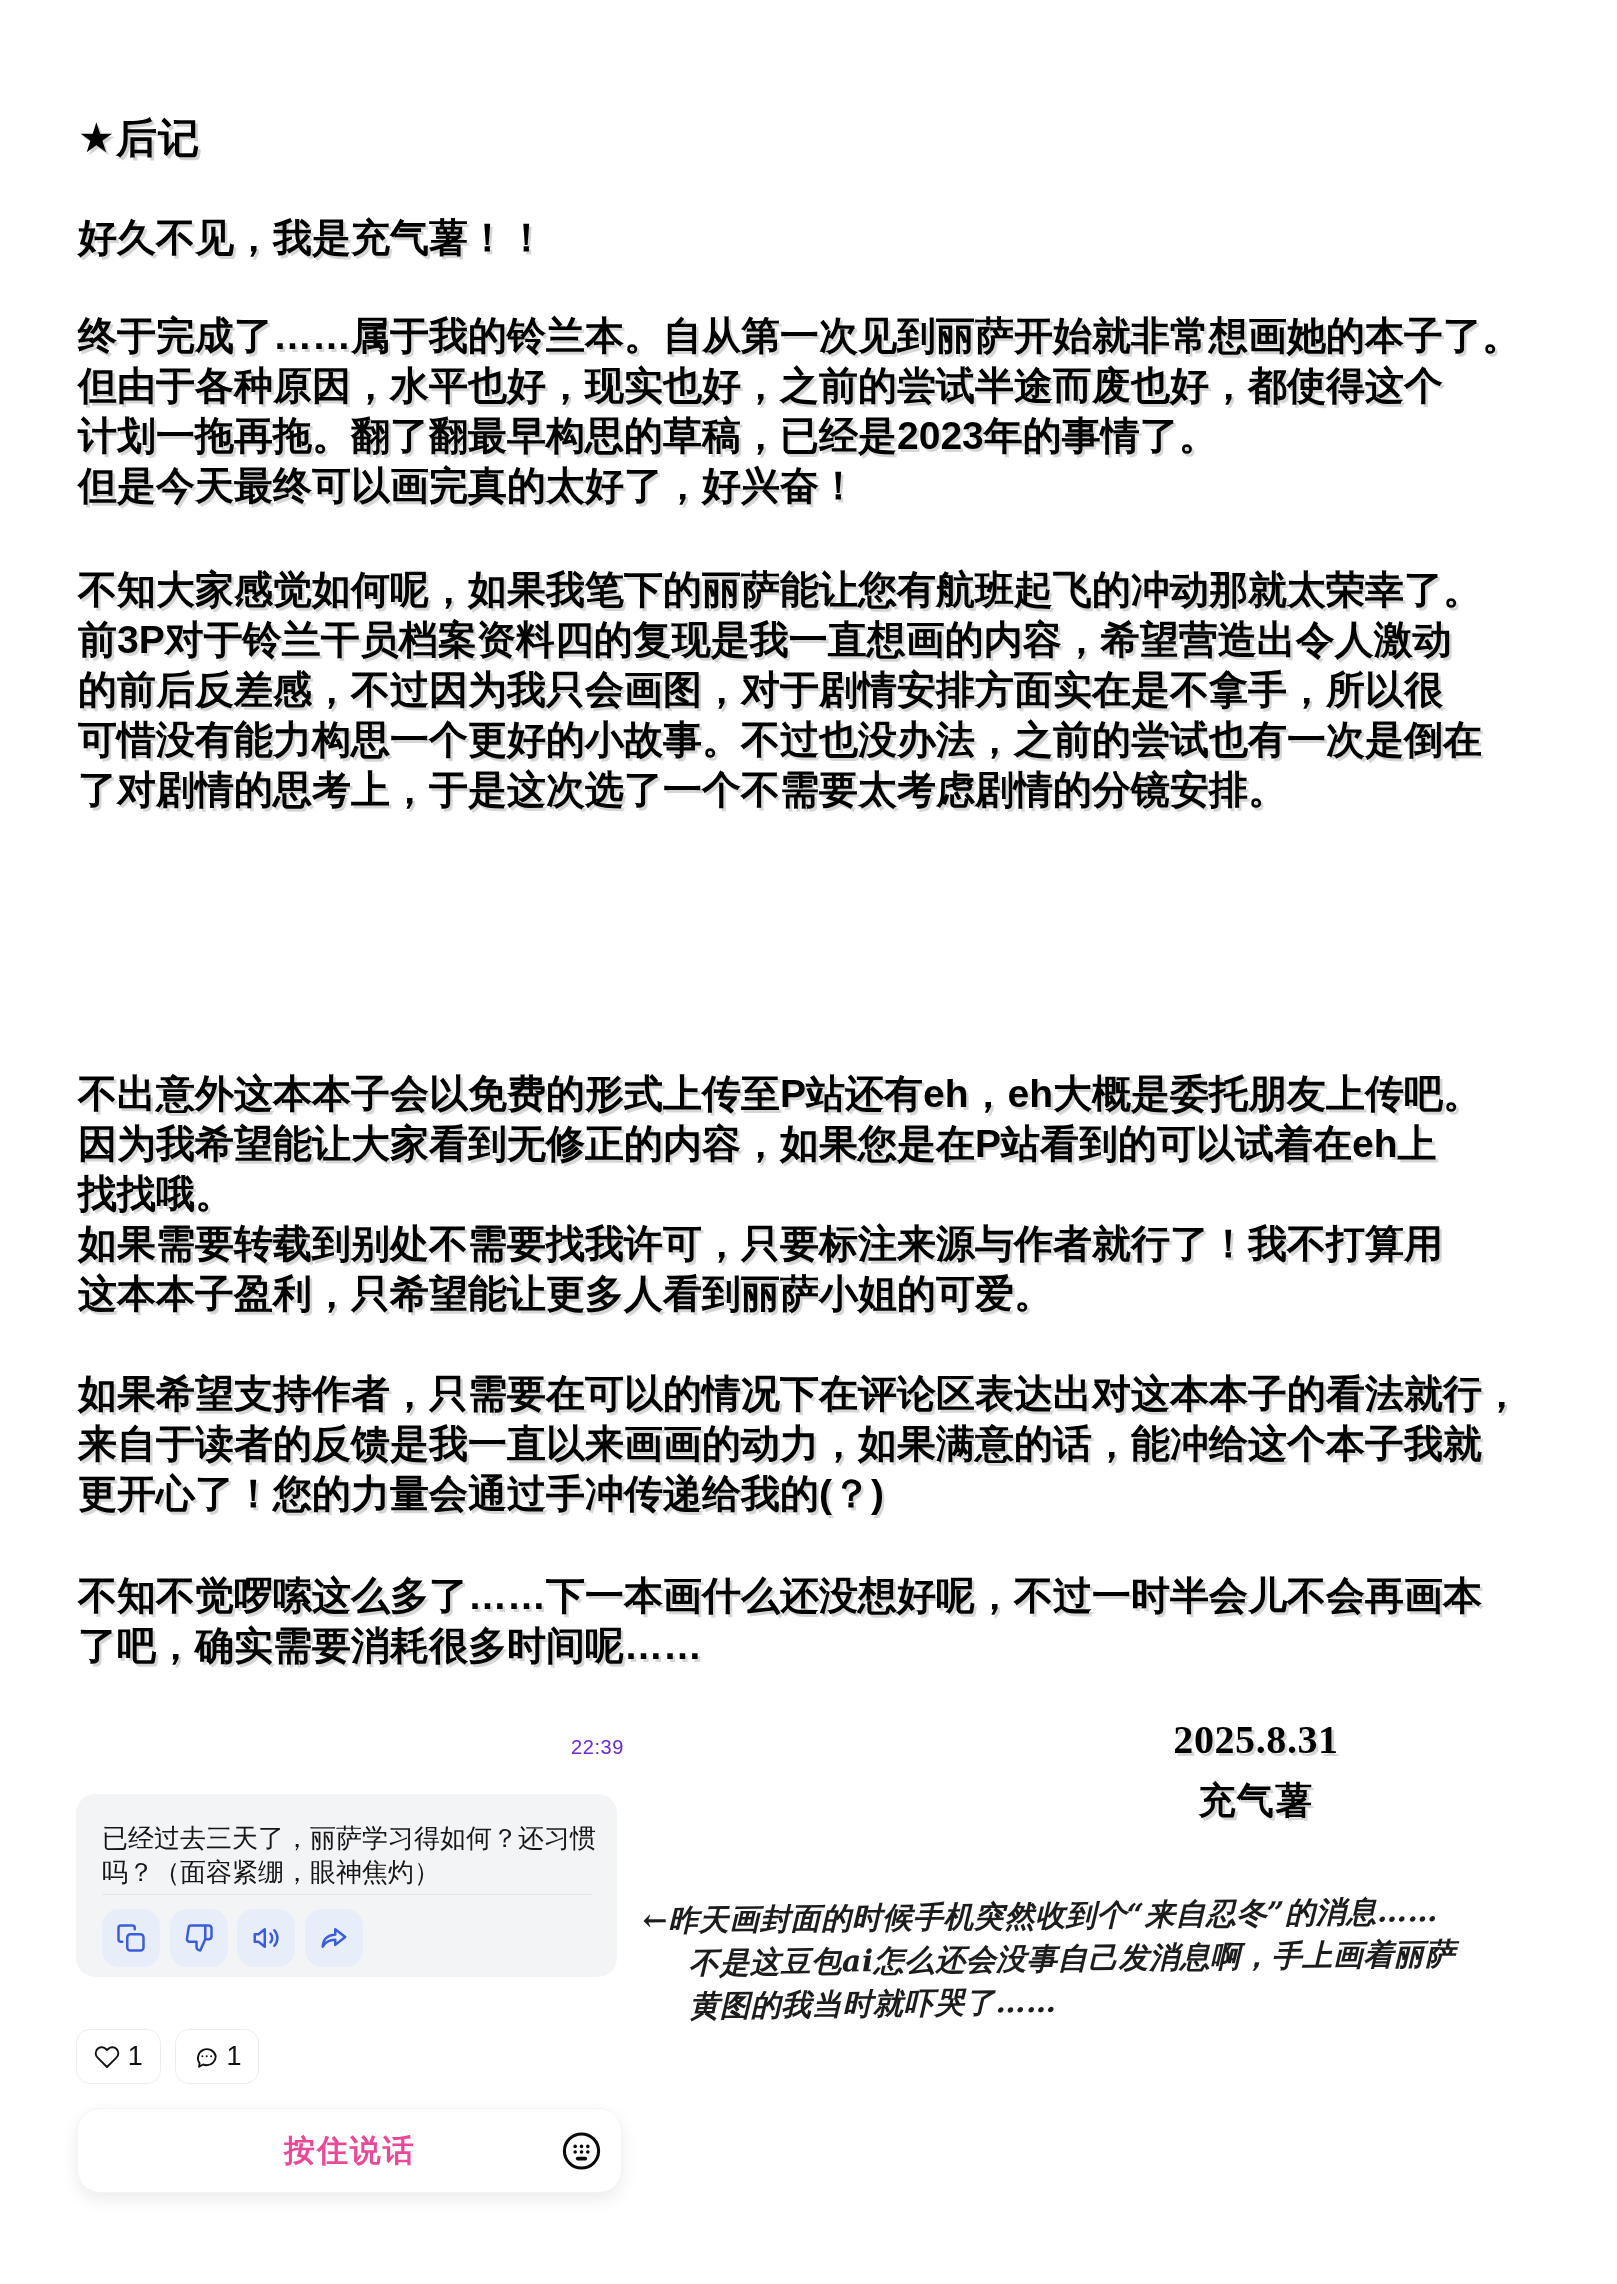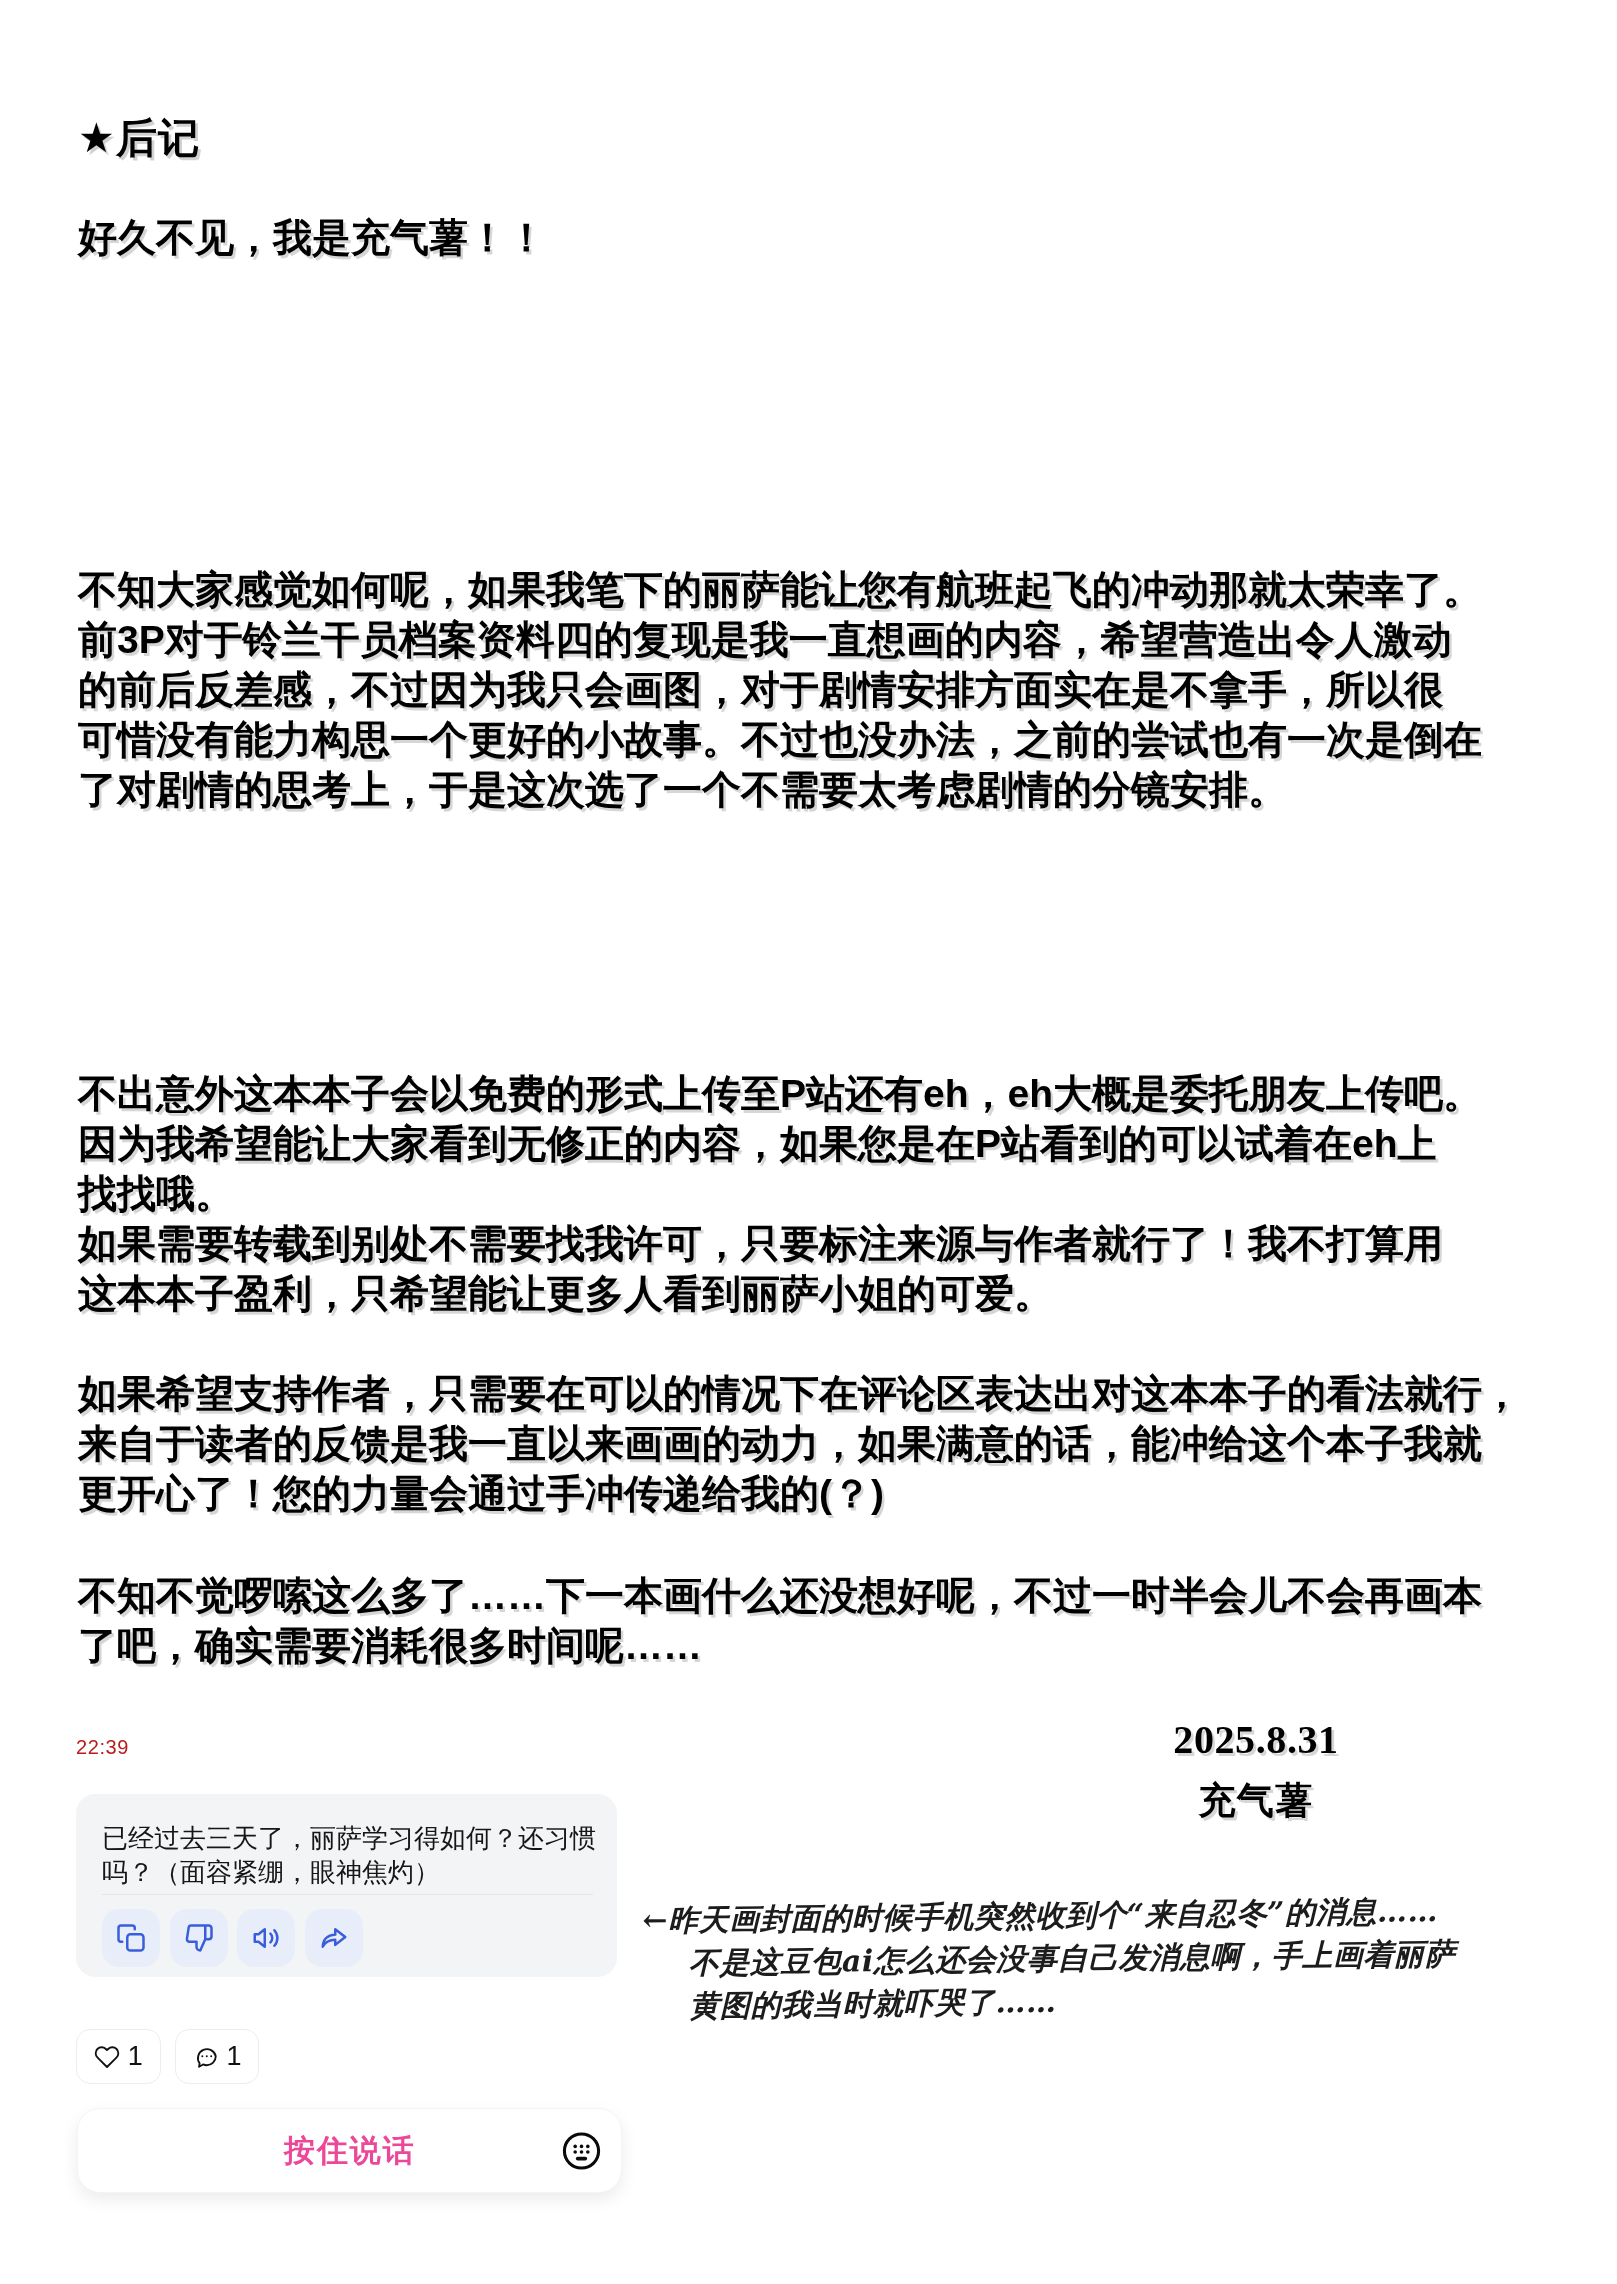--- a/index.html
+++ b/index.html
@@ -45,22 +45,22 @@
   .dateblock .author{
     margin-top:13px;
     font-size:37px;font-weight:700;letter-spacing:1.3px;
   }
   
   .chat{
     position:absolute;left:76px;top:1736px;width:548px;
     font-family:"Liberation Sans","DejaVu Sans",sans-serif;
   }
   .chat-timestamp{
-    width:100%;text-align:left;
-    font-size:20px;color:#b91c1c;letter-spacing:0.6px;
+    width:100%;text-align:right;
+    font-size:20px;color:#6d28d9;letter-spacing:0.6px;
   }
   .bubble{
     margin-top:35px;
     width:541px;box-sizing:border-box;
     background:#f3f4f6;border-radius:19.4px;
     padding:27px 24.5px 10.3px 26px;
   }
   .bubble-text{
     width:500px;
     font-size:26px;line-height:34px;color:#161616;font-weight:500;
@@ -119,20 +119,24 @@
   .hw-1{left:46px;top:43px;}
   .hw-2{left:46px;top:86px;}
 </style>
 </head>
 <body>
 
 <div class="page">
 
   <div class="title">★后记</div>
   <div class="para p1">好久不见，我是充气薯！！</div>
+  <div class="para p2">终于完成了……属于我的铃兰本。自从第一次见到丽萨开始就非常想画她的本子了。
+但由于各种原因，水平也好，现实也好，之前的尝试半途而废也好，都使得这个
+计划一拖再拖。翻了翻最早构思的草稿，已经是2023年的事情了。
+但是今天最终可以画完真的太好了，好兴奋！</div>
   <div class="para p3">不知大家感觉如何呢，如果我笔下的丽萨能让您有航班起飞的冲动那就太荣幸了。
 前3P对于铃兰干员档案资料四的复现是我一直想画的内容，希望营造出令人激动
 的前后反差感，不过因为我只会画图，对于剧情安排方面实在是不拿手，所以很
 可惜没有能力构思一个更好的小故事。不过也没办法，之前的尝试也有一次是倒在
 了对剧情的思考上，于是这次选了一个不需要太考虑剧情的分镜安排。</div>
   <div class="para p5">不出意外这本本子会以免费的形式上传至P站还有eh，eh大概是委托朋友上传吧。
 因为我希望能让大家看到无修正的内容，如果您是在P站看到的可以试着在eh上
 找找哦。
 如果需要转载到别处不需要找我许可，只要标注来源与作者就行了！我不打算用
 这本本子盈利，只希望能让更多人看到丽萨小姐的可爱。</div>

